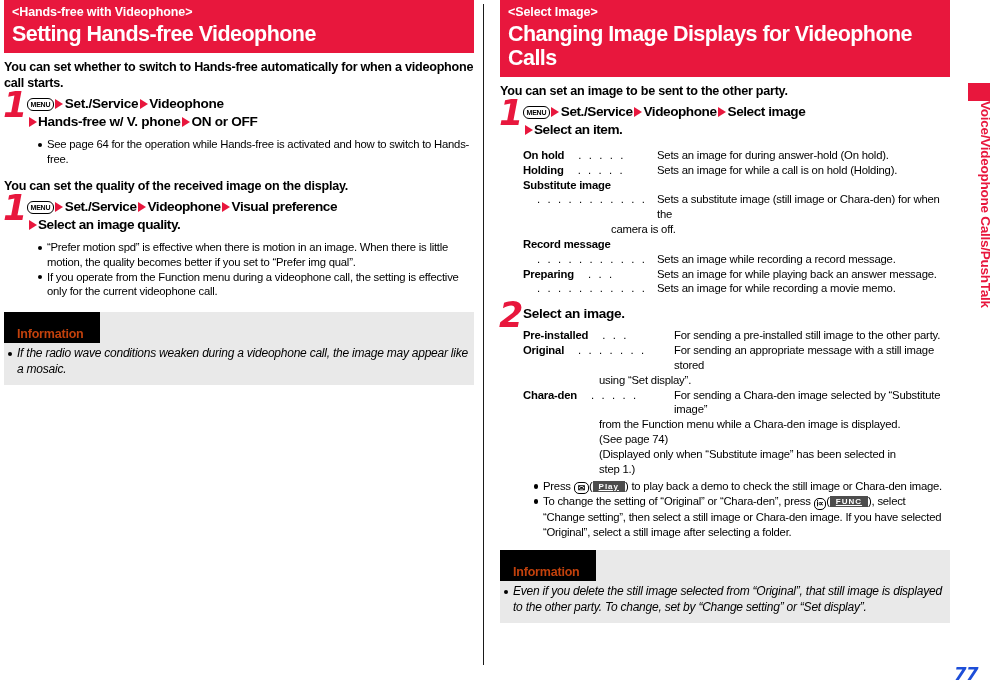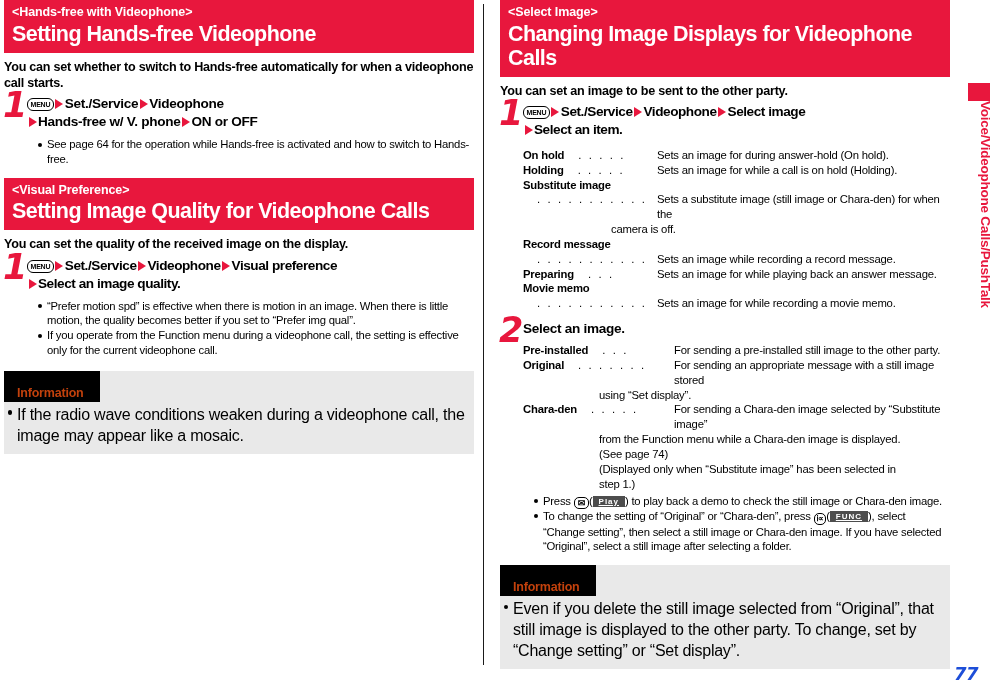--- a/index.html
+++ b/index.html
@@ -230,21 +230,21 @@
     font-size: 12.5px;
     font-weight: bold;
     letter-spacing: -0.2px;
     padding: 15px 16px 2px 13px;
     margin-bottom: 3px;
   }
   .infobox ul.bullets {
     margin: 0;
     padding: 0 6px 0 4px;
   }
-  .infobox ul.bullets li { font-size: 16px; }
+  .infobox ul.bullets li { font-size: 12px; font-style: italic; }
 
   
   .side-tab {
     position: absolute;
     right: 0px;
     top: 0px;
     width: 22px;
     height: 697px;
   }
   .side-tab .tab-block {
@@ -303,24 +303,20 @@
         <div class="step-body">
           <span class="key key-menu">MENU</span><span class="tri"></span><span>Set./Service</span><span class="tri"></span><span>Videophone</span><br><span class="tri"></span><span>Hands-free w/ V. phone</span><span class="tri"></span><span>ON or OFF</span>
         </div>
         <ul class="bullets">
           <li>See page 64 for the operation while Hands-free is activated and how to switch to Hands-free.</li>
         </ul>
       </div>
     </div>
 
     <div style="margin-top:11px;">
-      <div class="heading">
-        <div class="kicker">&lt;Visual Preference&gt;</div>
-        <div class="title">Setting Image Quality for Videophone Calls</div>
-      </div>
 
       <div class="lead">You can set the quality of the received image on the display.</div>
 
       <div class="step">
         <div class="step-num">1</div>
         <div class="step-body tight">
           <span class="key key-menu">MENU</span><span class="tri"></span><span>Set./Service</span><span class="tri"></span><span>Videophone</span><span class="tri"></span><span>Visual preference</span><br><span class="tri"></span><span>Select an image quality.</span>
         </div>
         <ul class="bullets">
           <li>“Prefer motion spd” is effective when there is motion in an image. When there is little motion, the quality becomes better if you set to “Prefer img qual”.</li>
@@ -387,23 +383,20 @@
         <span class="defleader">. . . . . . . . . . .</span>
         <span class="defdesc">Sets an image while recording a record message.</span>
       </div>
 
       <div class="defrow">
         <span class="defterm">Preparing</span>
         <span class="defleader">. . .</span>
         <span class="defdesc">Sets an image for while playing back an answer message.</span>
       </div>
 
-      <div class="defrow fullterm">
-        <span class="defterm">Movie memo</span>
-      </div>
 
       <div class="defrow">
         <span class="defterm"></span>
         <span class="defleader">. . . . . . . . . . .</span>
         <span class="defdesc">Sets an image for while recording a movie memo.</span>
       </div>
     </div>
 
     <div class="step" style="margin-top:8px;">
       <div class="step-num">2</div>

